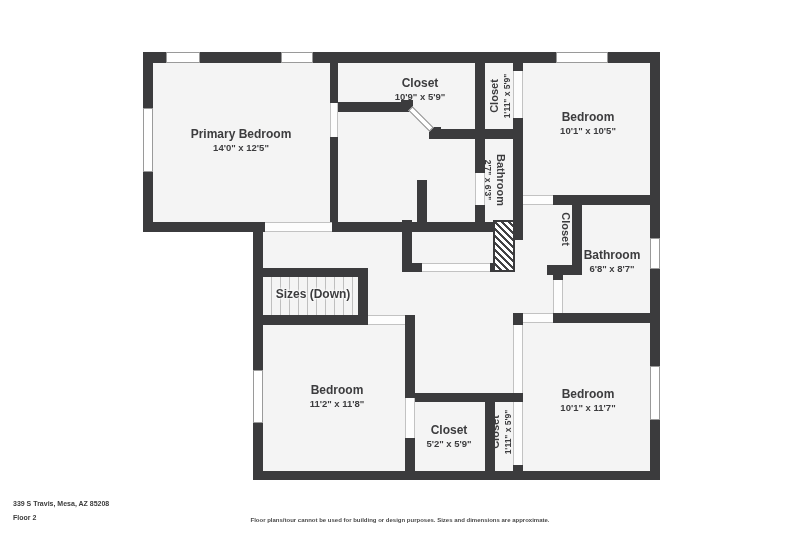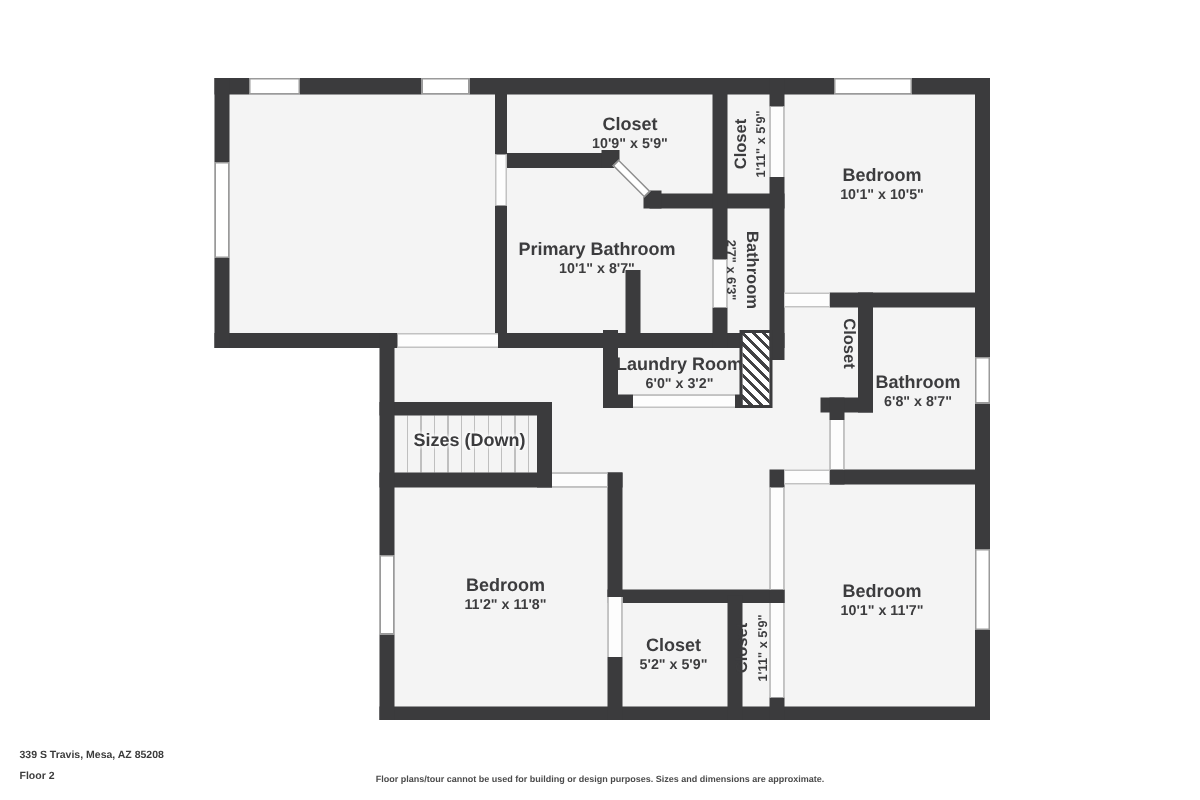--- a/index.html
+++ b/index.html
@@ -84,50 +84,46 @@
   <div class="win" style="left:166px;top:52px;width:34px;height:11px"></div>
   <div class="win" style="left:281px;top:52px;width:32px;height:11px"></div>
   <div class="win" style="left:556px;top:52px;width:52px;height:11px"></div>
   <div class="win" style="left:143px;top:108px;width:10px;height:64px"></div>
   <div class="win" style="left:650px;top:238px;width:10px;height:31px"></div>
   <div class="win" style="left:650px;top:366px;width:10px;height:54px"></div>
   <div class="win" style="left:253px;top:370px;width:10px;height:53px"></div>
 
   <div class="hatch" style="left:493px;top:220px;width:22px;height:52px"></div>
 
+  <div class="lbl" style="left:241px;top:140px">
+    <div class="nm">Primary Bedroom</div>
+    <div class="dm">14'0" x 12'5"</div>
+  </div>
   <div class="lbl" style="left:420px;top:89px">
     <div class="nm">Closet</div>
     <div class="dm">10'9" x 5'9"</div>
   </div>
   <div class="lbl sm rccw" style="left:500px;top:96px">
     <div class="nm">Closet</div>
     <div class="dm">1'11" x 5'9"</div>
   </div>
   <div class="lbl" style="left:588px;top:123px">
     <div class="nm">Bedroom</div>
     <div class="dm">10'1" x 10'5"</div>
   </div>
-  <div class="lbl" style="left:398px;top:172px">
-    <div class="nm">Primary Bathroom</div>
-    <div class="dm">10'1" x 8'7"</div>
-  </div>
   <div class="lbl sm rcw" style="left:495px;top:180px">
     <div class="nm">Bathroom</div>
     <div class="dm">2'7" x 6'3"</div>
   </div>
   <div class="lbl sm rcw" style="left:565px;top:229px">
     <div class="nm">Closet</div>
   </div>
   <div class="lbl" style="left:612px;top:261px">
     <div class="nm">Bathroom</div>
     <div class="dm">6'8" x 8'7"</div>
-  </div>
-  <div class="lbl" style="left:453px;top:249px">
-    <div class="nm">Laundry Room</div>
-    <div class="dm">6'0" x 3'2"</div>
   </div>
   <div class="lbl halo" style="left:313px;top:294px">
     <div class="nm">Sizes (Down)</div>
   </div>
   <div class="lbl" style="left:337px;top:396px">
     <div class="nm">Bedroom</div>
     <div class="dm">11'2" x 11'8"</div>
   </div>
   <div class="lbl" style="left:449px;top:436px">
     <div class="nm">Closet</div>

